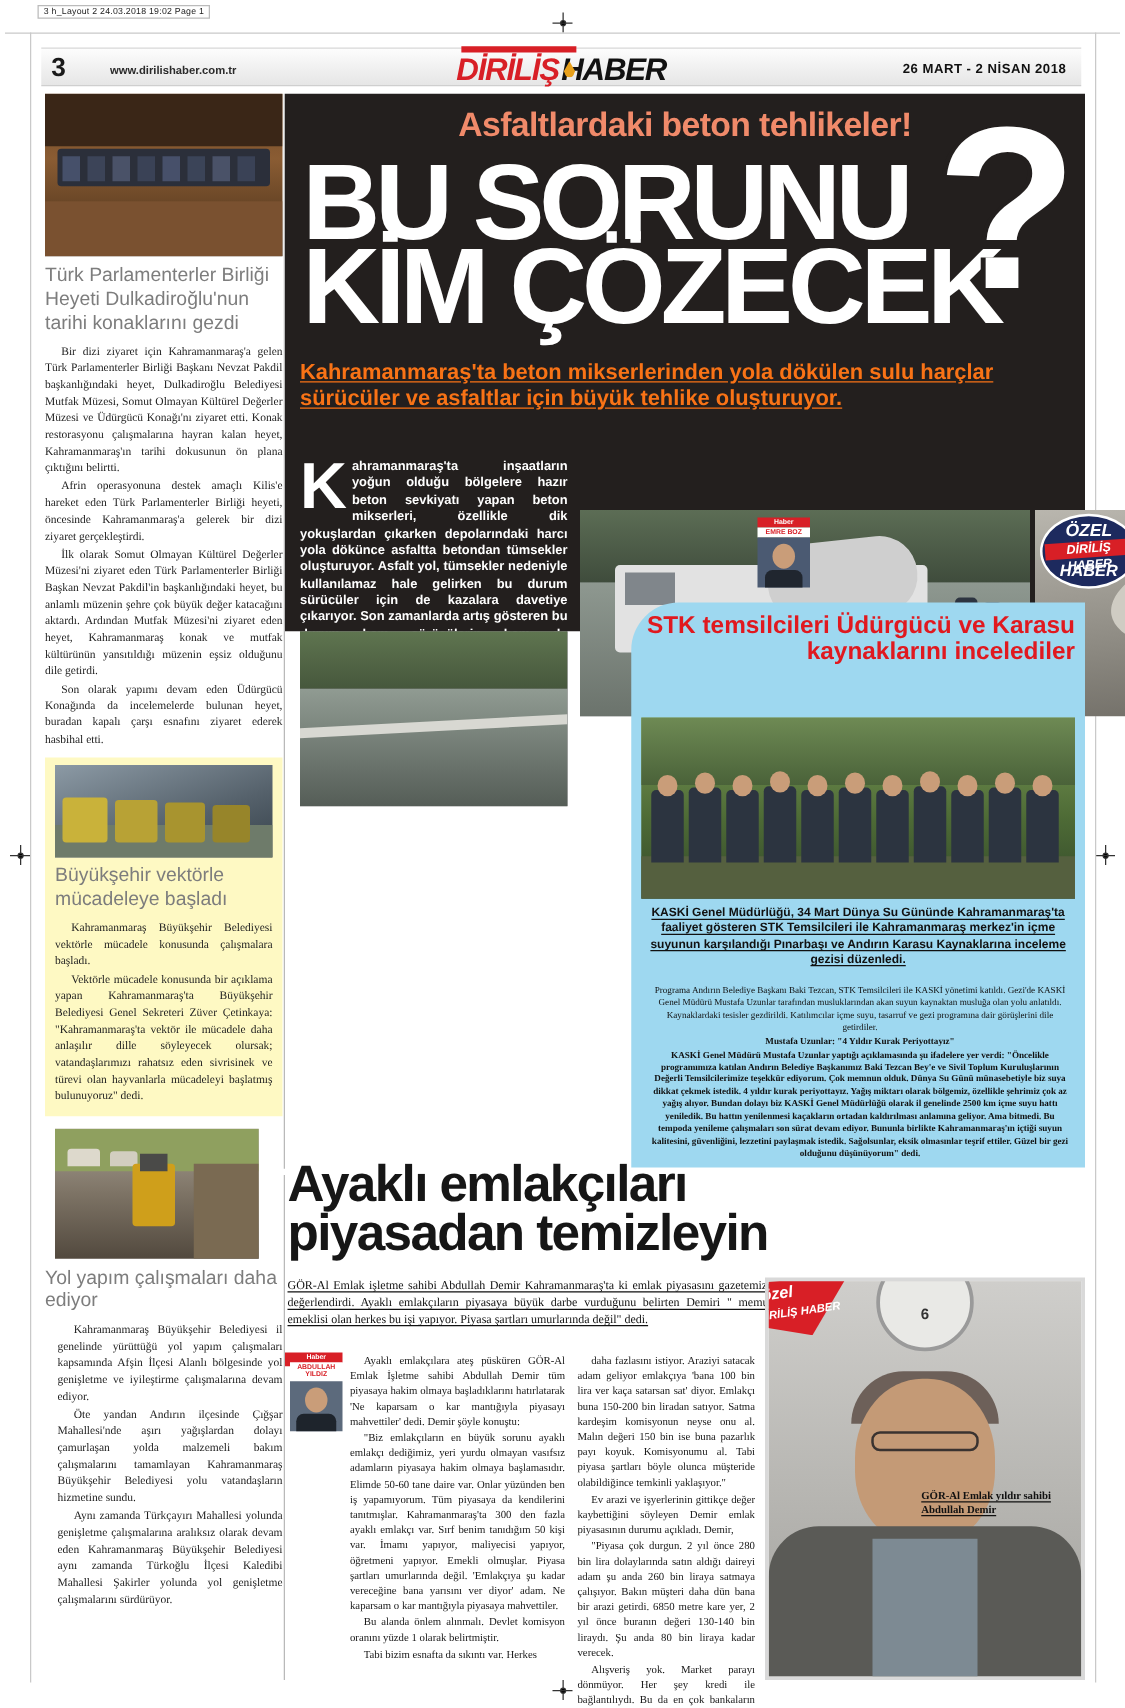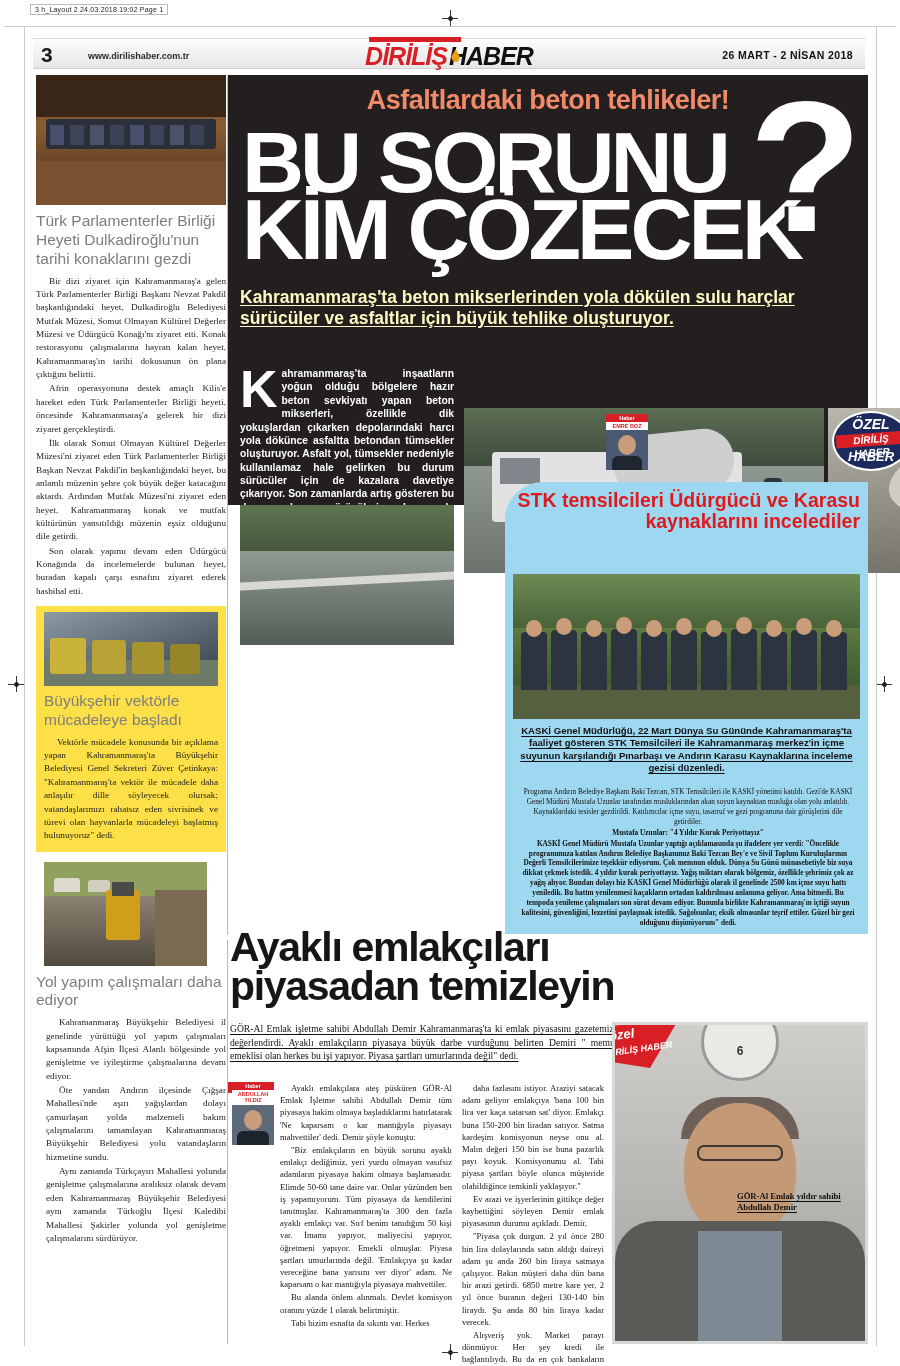--- a/index.html
+++ b/index.html
@@ -99,21 +99,21 @@
     font-family:"Liberation Sans", sans-serif;
     font-size:15.5px; line-height:1.22; color:#7d7d7d; font-weight:normal;
     margin:7px 0 6px 0;
   }
   .lc-body {
     font-family:"Liberation Serif", serif;
     font-size:9.2px; line-height:1.45; color:#1d1d1d;
     text-align:justify; text-indent:13px;
   }
   .lc-body p { margin:0 0 1px 0; }
-  .tint-box { background:#fde047; padding:6px 8px 8px 8px; }
+  .tint-box { background:#fef9c3; padding:6px 8px 8px 8px; }
 
   .vrule {
     position:absolute; width:1px; background:#b9b9b9;
   }
 
   
   .hero {
     position:absolute; left:228px; top:75px; width:640px; height:430px;
     background:#231f1e;
   }
@@ -132,21 +132,21 @@
   .head-l2 { top:118px; }
   .qmark {
     position:absolute; right:6px; top:28px;
     font-family:"Liberation Sans", sans-serif; font-weight:bold;
     font-size:185px; line-height:.7; color:#ffffff;
     text-shadow:-4px 0 0 #231f1e;
   }
   .hero-sub {
     position:absolute; left:12px; top:212px; width:616px;
     font-family:"Liberation Sans", sans-serif; font-weight:bold;
-    font-size:17.5px; line-height:1.18; color:#fef9c3;
+    font-size:17.5px; line-height:1.18; color:#f97316;
     text-decoration:underline; text-underline-offset:2px;
   }
 
   
   .hero-photo {
     position:absolute; left:236px; top:333px; width:360px; height:165px;
   }
   .hero-photo2 {
     position:absolute; left:600px; top:333px; width:268px; height:165px;
   }
@@ -373,20 +373,21 @@
   <div class="tint-box" style="margin-top:8px;">
     <div class="photo lc-photo ph-mix" style="width:174px;height:74px;position:relative;">
       <div style="position:absolute;left:0;bottom:0;width:174px;height:26px;background:#6e7b6a;"></div>
       <div style="position:absolute;left:6px;top:26px;width:36px;height:36px;background:#c9b23a;border-radius:3px;"></div>
       <div style="position:absolute;left:48px;top:28px;width:34px;height:34px;background:#b8a235;border-radius:3px;"></div>
       <div style="position:absolute;left:88px;top:30px;width:32px;height:32px;background:#a8942f;border-radius:3px;"></div>
       <div style="position:absolute;left:126px;top:32px;width:30px;height:30px;background:#97852a;border-radius:3px;"></div>
     </div>
     <div class="lc-head" style="margin-top:6px;">Büyükşehir vektörle mücadeleye başladı</div>
     <div class="lc-body">
+      <p>Kahramanmaraş Büyükşehir Belediyesi vektörle mücadele konusunda çalışmalara başladı.</p>
       <p>Vektörle mücadele konusunda bir açıklama yapan Kahramanmaraş'ta Büyükşehir Belediyesi Genel Sekreteri Züver Çetinkaya: "Kahramanmaraş'ta vektör ile mücadele daha anlaşılır dille söyleyecek olursak; vatandaşlarımızı rahatsız eden sivrisinek ve türevi olan hayvanlarla mücadeleyi başlatmış bulunuyoruz" dedi.</p>
     </div>
   </div>
 
   <div style="margin-top:10px;">
     <div class="photo lc-photo ph-dirt" style="width:163px;height:104px;margin-left:8px;position:relative;">
       <div style="position:absolute;left:0;top:0;width:163px;height:34px;background:#8fa05f;"></div>
       <div style="position:absolute;left:10px;top:16px;width:26px;height:14px;background:#ddd9cc;border-radius:3px 3px 0 0;"></div>
       <div style="position:absolute;left:44px;top:18px;width:22px;height:12px;background:#d2cec0;border-radius:3px 3px 0 0;"></div>
       <div style="position:absolute;left:62px;top:28px;width:34px;height:50px;background:#cf9f1b;border-radius:3px;"></div>
@@ -484,21 +485,21 @@
     <span class="face" style="left:103px;top:43px; width:16px;height:17px;"></span>
     <span class="face" style="left:133px;top:46px; width:16px;height:17px;"></span>
     <span class="face" style="left:163px;top:44px; width:16px;height:17px;"></span>
     <span class="face" style="left:193px;top:46px; width:16px;height:17px;"></span>
     <span class="face" style="left:223px;top:43px; width:16px;height:17px;"></span>
     <span class="face" style="left:253px;top:46px; width:16px;height:17px;"></span>
     <span class="face" style="left:283px;top:44px; width:16px;height:17px;"></span>
     <span class="face" style="left:313px;top:46px; width:16px;height:17px;"></span>
   </div>
 
-  <div class="stk-sub">KASKİ Genel Müdürlüğü, 22 Mart Dünya Su Gününde Kahramanmaraş'ta faaliyet gösteren STK Temsilcileri ile Kahramanmaraş merkez'in içme suyunun karşılandığı Pınarbaşı ve Andırın Karasu Kaynaklarına inceleme gezisi düzenledi.</div>
+  <div class="stk-sub">KASKİ Genel Müdürlüğü, 34 Mart Dünya Su Gününde Kahramanmaraş'ta faaliyet gösteren STK Temsilcileri ile Kahramanmaraş merkez'in içme suyunun karşılandığı Pınarbaşı ve Andırın Karasu Kaynaklarına inceleme gezisi düzenledi.</div>
 
   <div class="stk-body">
     <p>Programa Andırın Belediye Başkanı Baki Tezcan, STK Temsilcileri ile KASKİ yönetimi katıldı. Gezi'de KASKİ Genel Müdürü Mustafa Uzunlar tarafından musluklarından akan suyun kaynaktan musluğa olan yolu anlatıldı. Kaynaklardaki tesisler gezdirildi. Katılımcılar içme suyu, tasarruf ve gezi programına dair görüşlerini dile getirdiler.</p>
     <p class="ctr-b">Mustafa Uzunlar: "4 Yıldır Kurak Periyottayız"</p>
     <p class="ctr-b">KASKİ Genel Müdürü Mustafa Uzunlar yaptığı açıklamasında şu ifadelere yer verdi: "Öncelikle programımıza katılan Andırın Belediye Başkanımız Baki Tezcan Bey'e ve Sivil Toplum Kuruluşlarının Değerli Temsilcilerimize teşekkür ediyorum. Çok memnun olduk. Dünya Su Günü münasebetiyle biz suya dikkat çekmek istedik. 4 yıldır kurak periyottayız. Yağış miktarı olarak bölgemiz, özellikle şehrimiz çok az yağış alıyor. Bundan dolayı biz KASKİ Genel Müdürlüğü olarak il genelinde 2500 km içme suyu hattı yeniledik. Bu hattın yenilenmesi kaçakların ortadan kaldırılması anlamına geliyor. Ama bitmedi. Bu tempoda yenileme çalışmaları son sürat devam ediyor. Bununla birlikte Kahramanmaraş'ın içtiği suyun kalitesini, güvenliğini, lezzetini paylaşmak istedik. Sağolsunlar, eksik olmasınlar teşrif ettiler. Güzel bir gezi olduğunu düşünüyorum" dedi.</p>
   </div>
 </div>
 
 <div class="vrule" style="left:227px; top:940px; height:404px;"></div>
 

